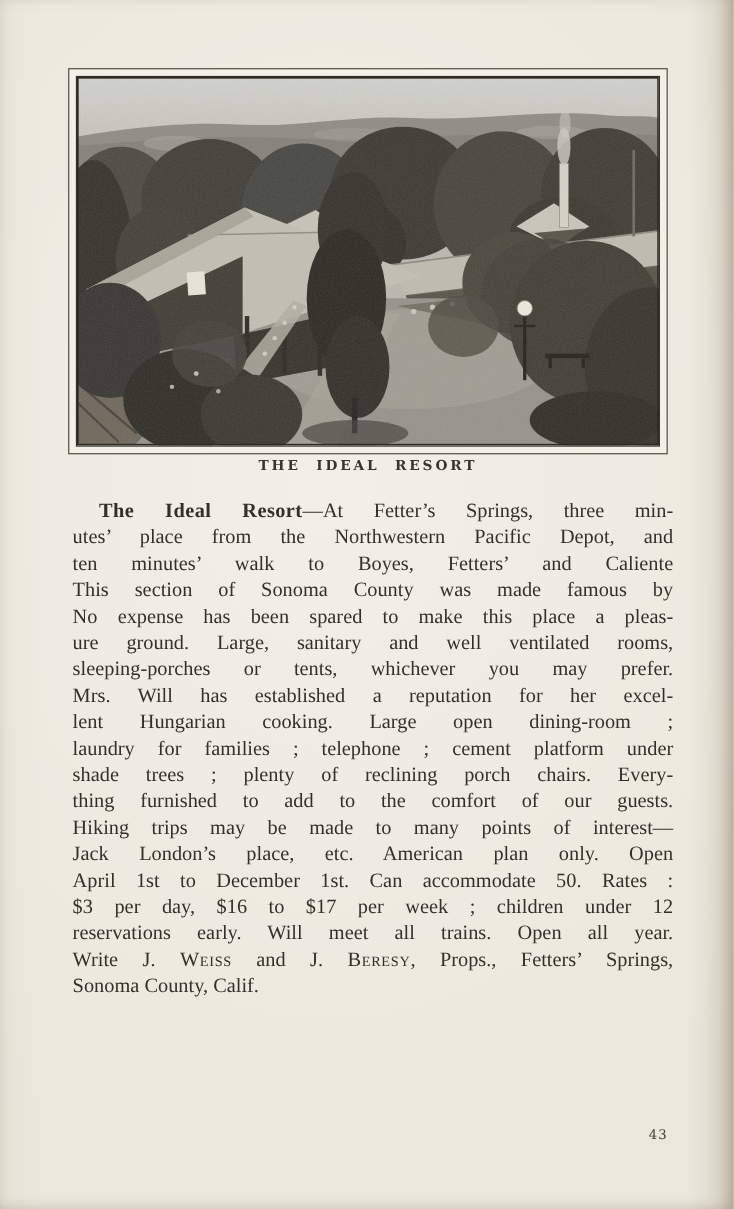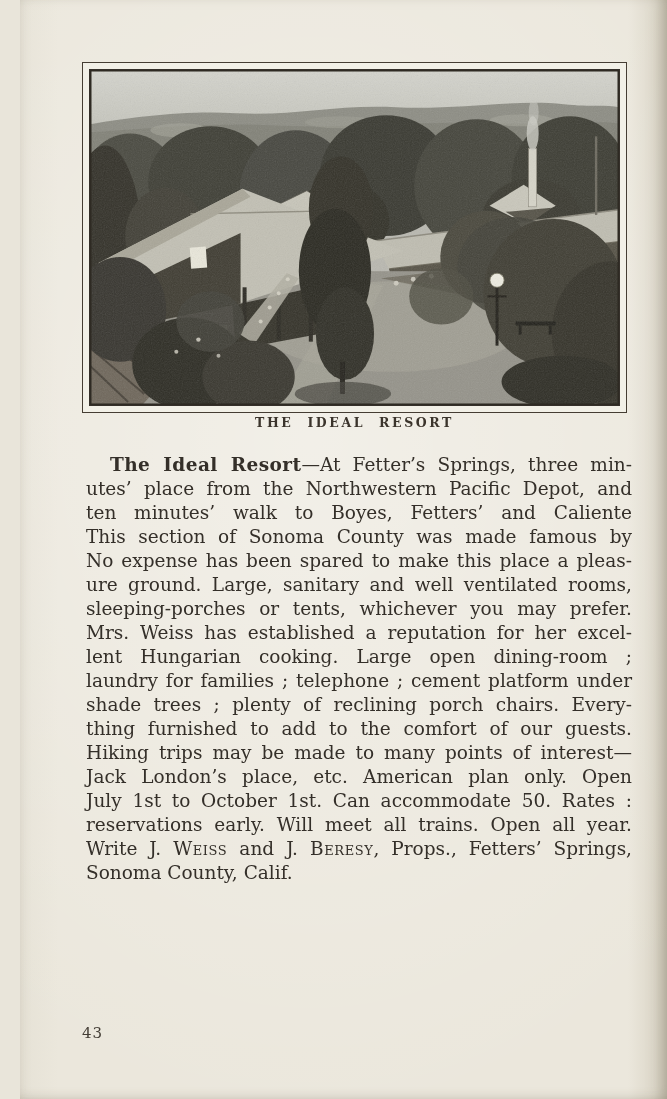--- a/index.html
+++ b/index.html
@@ -12,21 +12,20 @@
   }
   .page{
     position:absolute;inset:0;
     background:
       radial-gradient(ellipse 120% 90% at 45% 40%, rgba(255,255,255,0.35), rgba(255,255,255,0) 70%),
       linear-gradient(90deg, #e6e2d6 0%, #ebe7dc 6%, #ebe7dc 94%, #ddd8ca 98%, #cfc9ba 100%),
       #e9e5da;
     box-shadow: inset -12px 0 16px -8px rgba(110,100,80,0.35),
                 inset 0 -8px 14px -10px rgba(110,100,80,0.25),
                 inset 8px 0 14px -10px rgba(110,100,80,0.18);
-    margin-left: 20px;
   }
   .photo-frame{
     position:absolute;left:62px;top:62px;width:545px;height:351px;
     box-sizing:border-box;margin:0;
     border:1.5px solid #453d33;
     background:#f2f0e7;
     padding:6px;
   }
   .photo{
     width:100%;height:100%;
@@ -37,36 +36,36 @@
   }
   .photo svg{display:block;width:100%;height:100%;}
   .caption{
     position:absolute;left:62px;top:415px;width:545px;
     text-align:center;
     font-size:12.5px;font-weight:bold;color:#3b342c;
     letter-spacing:2.6px;word-spacing:7px;
   }
   .article{
     position:absolute;left:66px;top:453px;width:546px;
-    font-size:18.5px;color:#342f29;
+    font-size:18.5px;color:#342f29;font-family:Liberation Serif, serif;
   }
   .article .line{
     height:24px;line-height:24px;
     white-space:nowrap;
     text-align:justify;
     -moz-text-align-last:justify;
     text-align-last:justify;
   }
   .article .line.end{text-align-last:left;-moz-text-align-last:left;}
   .article .line.indent{text-indent:24px;}
   .article .bold{font-weight:bold;letter-spacing:0.4px;}
   .article .sc{font-variant:small-caps;letter-spacing:0.6px;}
   .page-number{
     position:absolute;left:62px;top:1024px;width:545px;
-    text-align:left;font-size:15px;color:#433d35;letter-spacing:1px;
+    text-align:right;font-size:12px;color:#433d35;letter-spacing:1px;
   }
 </style>
 </head>
 <body>
 
 <div class="page">
 
   <figure class="photo-frame">
     <div class="photo">
       <svg viewBox="0 0 527 333" preserveAspectRatio="none">
@@ -202,28 +201,29 @@
   <div class="caption">THE IDEAL RESORT</div>
 
   <div class="article" id="article">
       <div class="line indent"><span class="bold">The Ideal Resort</span><span>—At Fetter’s Springs, three min-</span></div>
       <div class="line"><span>utes’ place from the Northwestern Pacific Depot, and</span></div>
       <div class="line"><span>ten minutes’ walk to Boyes, Fetters’ and Caliente</span></div>
       <div class="line"><span>This section of Sonoma County was made famous by</span></div>
       <div class="line"><span>No expense has been spared to make this place a pleas-</span></div>
       <div class="line"><span>ure ground.  Large, sanitary and well ventilated rooms,</span></div>
       <div class="line"><span>sleeping-porches or tents, whichever you may prefer.</span></div>
-      <div class="line"><span>Mrs. Weiss has established a reputation for her excel-</span></div>
+      <div class="line"><span>Mrs. Will has established a reputation for her excel-</span></div>
       <div class="line"><span>lent Hungarian cooking.  Large open dining-room ;</span></div>
       <div class="line"><span>laundry for families ; telephone ; cement platform under</span></div>
       <div class="line"><span>shade trees ; plenty of reclining porch chairs.  Every-</span></div>
       <div class="line"><span>thing furnished to add to the comfort of our guests.</span></div>
       <div class="line"><span>Hiking trips may be made to many points of interest—</span></div>
       <div class="line"><span>Jack London’s place, etc.  American plan only.  Open</span></div>
-      <div class="line"><span>July 1st to October 1st.  Can accommodate 50.  Rates :</span></div>
+      <div class="line"><span>April 1st to December 1st.  Can accommodate 50.  Rates :</span></div>
+      <div class="line"><span>$3 per day, $16 to $17 per week ; children under 12</span></div>
       <div class="line"><span>reservations early.  Will meet all trains.  Open all year.</span></div>
       <div class="line"><span>Write J. </span><span class="sc">Weiss</span><span> and J. </span><span class="sc">Beresy</span><span>, Props., Fetters’ Springs,</span></div>
       <div class="line end"><span>Sonoma County, Calif.</span></div>
     </div>
 
   <div class="page-number">43</div>
 
 </div>
 
 </body></html>

